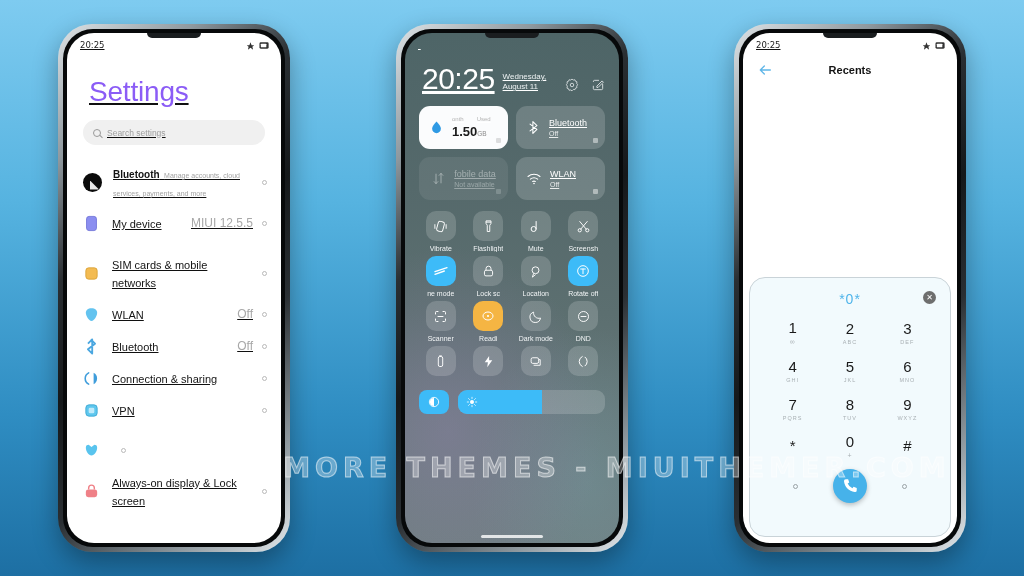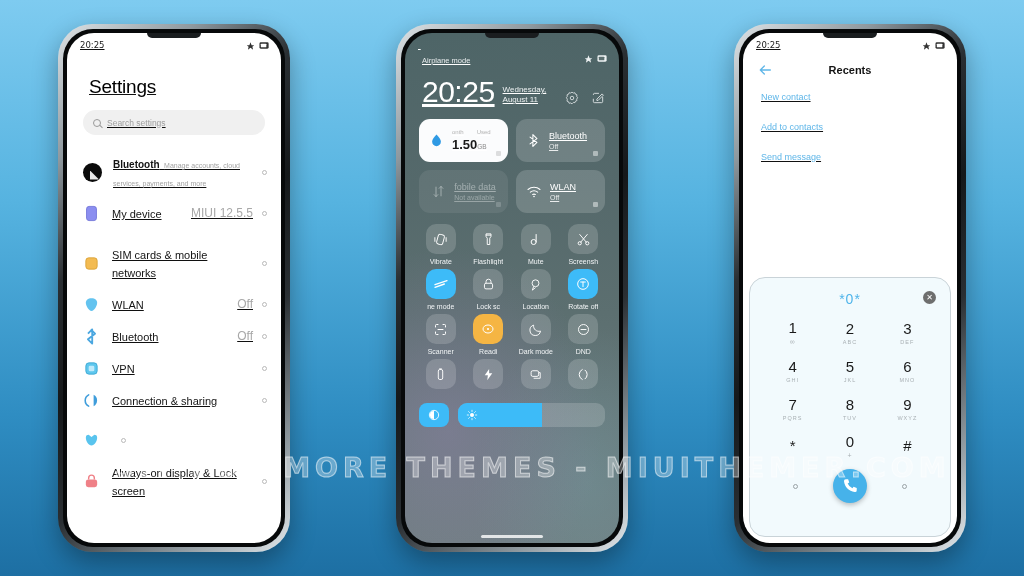--- a/index.html
+++ b/index.html
@@ -52,21 +52,21 @@
     padding: 5px 11px 0 13px; height: 19px; font-size: 8.5px;
     font-family: "DejaVu Sans", sans-serif;
   }
   .statusbar .sb-icons { display: flex; gap: 4px; align-items: center; }
   .sb-ico { display: block; }
 
   
   #screen-left { background: #ffffff; color: #101010; }
   #screen-left .sb-time { color: #1a1a1a; }
   .settings-title {
-    font-size: 19px; font-weight: 400; color: #000000;
+    font-size: 28px; font-weight: 400; color: #8b5cf6;
     padding: 24px 0 0 22px; letter-spacing: -0.2px;
   }
   .search-box {
     margin: 12px 16px 0 16px; height: 25px; border-radius: 13px;
     background: #f0f0f0; display: flex; align-items: center;
     padding: 0 10px; gap: 6px;
   }
   .search-box .mag {
     width: 8px; height: 8px; border: 1.2px solid #9a9a9a;
     border-radius: 50%; position: relative; flex: none;
@@ -313,36 +313,36 @@
                   <path d="M11 2l6 6-10 8 6 6V2l-6 6" fill="none" stroke="#4ba7e0" stroke-width="2.6" stroke-linejoin="round"></path>
                 </svg>
               <span class="set-texts">
                 <span class="set-label">Bluetooth</span>
               </span>
               <span class="set-value">Off</span>
               <span class="set-chev"></span>
             </div>
             <div class="set-row">
               <svg class="set-ic" viewBox="0 0 24 24">
-                  <rect x="4" y="4" width="16" height="16" rx="4.5" fill="#5ec7ee" stroke="#3aa6d2" stroke-width="1.2"></rect>
-                  <rect x="8" y="8" width="8" height="8" rx="2" fill="#bfeafb"></rect>
+                  <path d="M8 4a9 9 0 000 16" fill="none" stroke="#3f9ddb" stroke-width="2.2" stroke-linecap="round"></path>
+                  <path d="M15 4a9 9 0 010 16" fill="#3f9ddb"></path>
                 </svg>
               <span class="set-texts">
-                <span class="set-label">VPN</span>
+                <span class="set-label">Connection &amp; sharing</span>
               </span>
               <span class="set-value"></span>
               <span class="set-chev"></span>
             </div>
             <div class="set-row">
               <svg class="set-ic" viewBox="0 0 24 24">
-                  <path d="M8 4a9 9 0 000 16" fill="none" stroke="#3f9ddb" stroke-width="2.2" stroke-linecap="round"></path>
-                  <path d="M15 4a9 9 0 010 16" fill="#3f9ddb"></path>
+                  <rect x="4" y="4" width="16" height="16" rx="4.5" fill="#5ec7ee" stroke="#3aa6d2" stroke-width="1.2"></rect>
+                  <rect x="8" y="8" width="8" height="8" rx="2" fill="#bfeafb"></rect>
                 </svg>
               <span class="set-texts">
-                <span class="set-label">Connection &amp; sharing</span>
+                <span class="set-label">VPN</span>
               </span>
               <span class="set-value"></span>
               <span class="set-chev"></span>
             </div>
           </div>
 
           <div class="set-group">
             <div class="set-row">
               <svg class="set-ic" viewBox="0 0 24 24">
                   <path d="M4 8c0-3 2-4 4-4l4 3 4-3c2 0 4 1 4 4 0 5-4 11-8 11S4 13 4 8z" fill="#59c4ee"></path>
@@ -371,32 +371,20 @@
   <div class="phone" id="phone-mid">
     <div class="bezel">
       <div class="screen" id="screen-mid">
         <div class="notch"></div>
 
         <div class="statusbar">
           <span class="sb-time">&nbsp;</span>
           <span class="sb-icons"></span>
         </div>
 
-        <div style="display:flex;align-items:center;padding:0 11px 0 0;">
-          <span class="cc-top-label">Airplane mode</span>
-          <span style="margin-left:auto;display:flex;gap:4px;align-items:center;">
-            <svg width="9" height="9" viewBox="0 0 24 24">
-                <path fill="#eef2f3" d="M12 3l3 8h7l-5 4 2 8-7-5-7 5 2-8-5-4h7z"></path>
-              </svg>
-            <svg width="11" height="9" viewBox="0 0 24 18">
-                <rect x="1" y="2" width="20" height="14" rx="3" fill="#eef2f3"></rect>
-                <rect x="4" y="5" width="12" height="8" rx="1.5" fill="#5c6f70"></rect>
-              </svg>
-          </span>
-        </div>
 
         <div class="cc-clockrow">
           <span class="cc-time">20:25</span>
           <span class="cc-date">Wednesday, August 11</span>
           <span class="cc-acts">
             <svg width="14" height="14" viewBox="0 0 24 24">
                 <path d="M12 2l2.5 1.5L17 3l1 2.6 2.6 1L20 9l1.6 2.5L20 14l.6 2.4-2.6 1-1 2.6-2.5-.5L12 22l-2.5-1.5-2.5.5-1-2.6-2.6-1L4 14l-1.6-2.5L4 9l-.6-2.4 2.6-1 1-2.6L9.5 3.5z" fill="none" stroke="#eef2f3" stroke-width="1.3" stroke-linejoin="round"></path>
                 <circle cx="12" cy="12" r="3" fill="none" stroke="#eef2f3" stroke-width="1.3"></circle>
               </svg>
             <svg width="14" height="14" viewBox="0 0 24 24">
@@ -647,25 +635,20 @@
           </span>
         </div>
 
         <div class="rec-header">
           <svg width="16" height="16" viewBox="0 0 24 24" style="position:relative;z-index:2">
               <path d="M20 12H5M11 6l-6 6 6 6" fill="none" stroke="#5fb6e8" stroke-width="2" stroke-linecap="round" stroke-linejoin="round"></path>
             </svg>
           <span class="rec-title">Recents</span>
         </div>
 
-        <div class="rec-links">
-          <div class="rec-link">New contact</div>
-          <div class="rec-link">Add to contacts</div>
-          <div class="rec-link">Send message</div>
-        </div>
 
         <div class="dialer">
           <div class="dial-display">
             <span class="dial-num">*0*</span>
             <span class="dial-del">✕</span>
           </div>
 
           <div class="keypad">
             <div class="key">
                 <span class="key-d">1</span>

